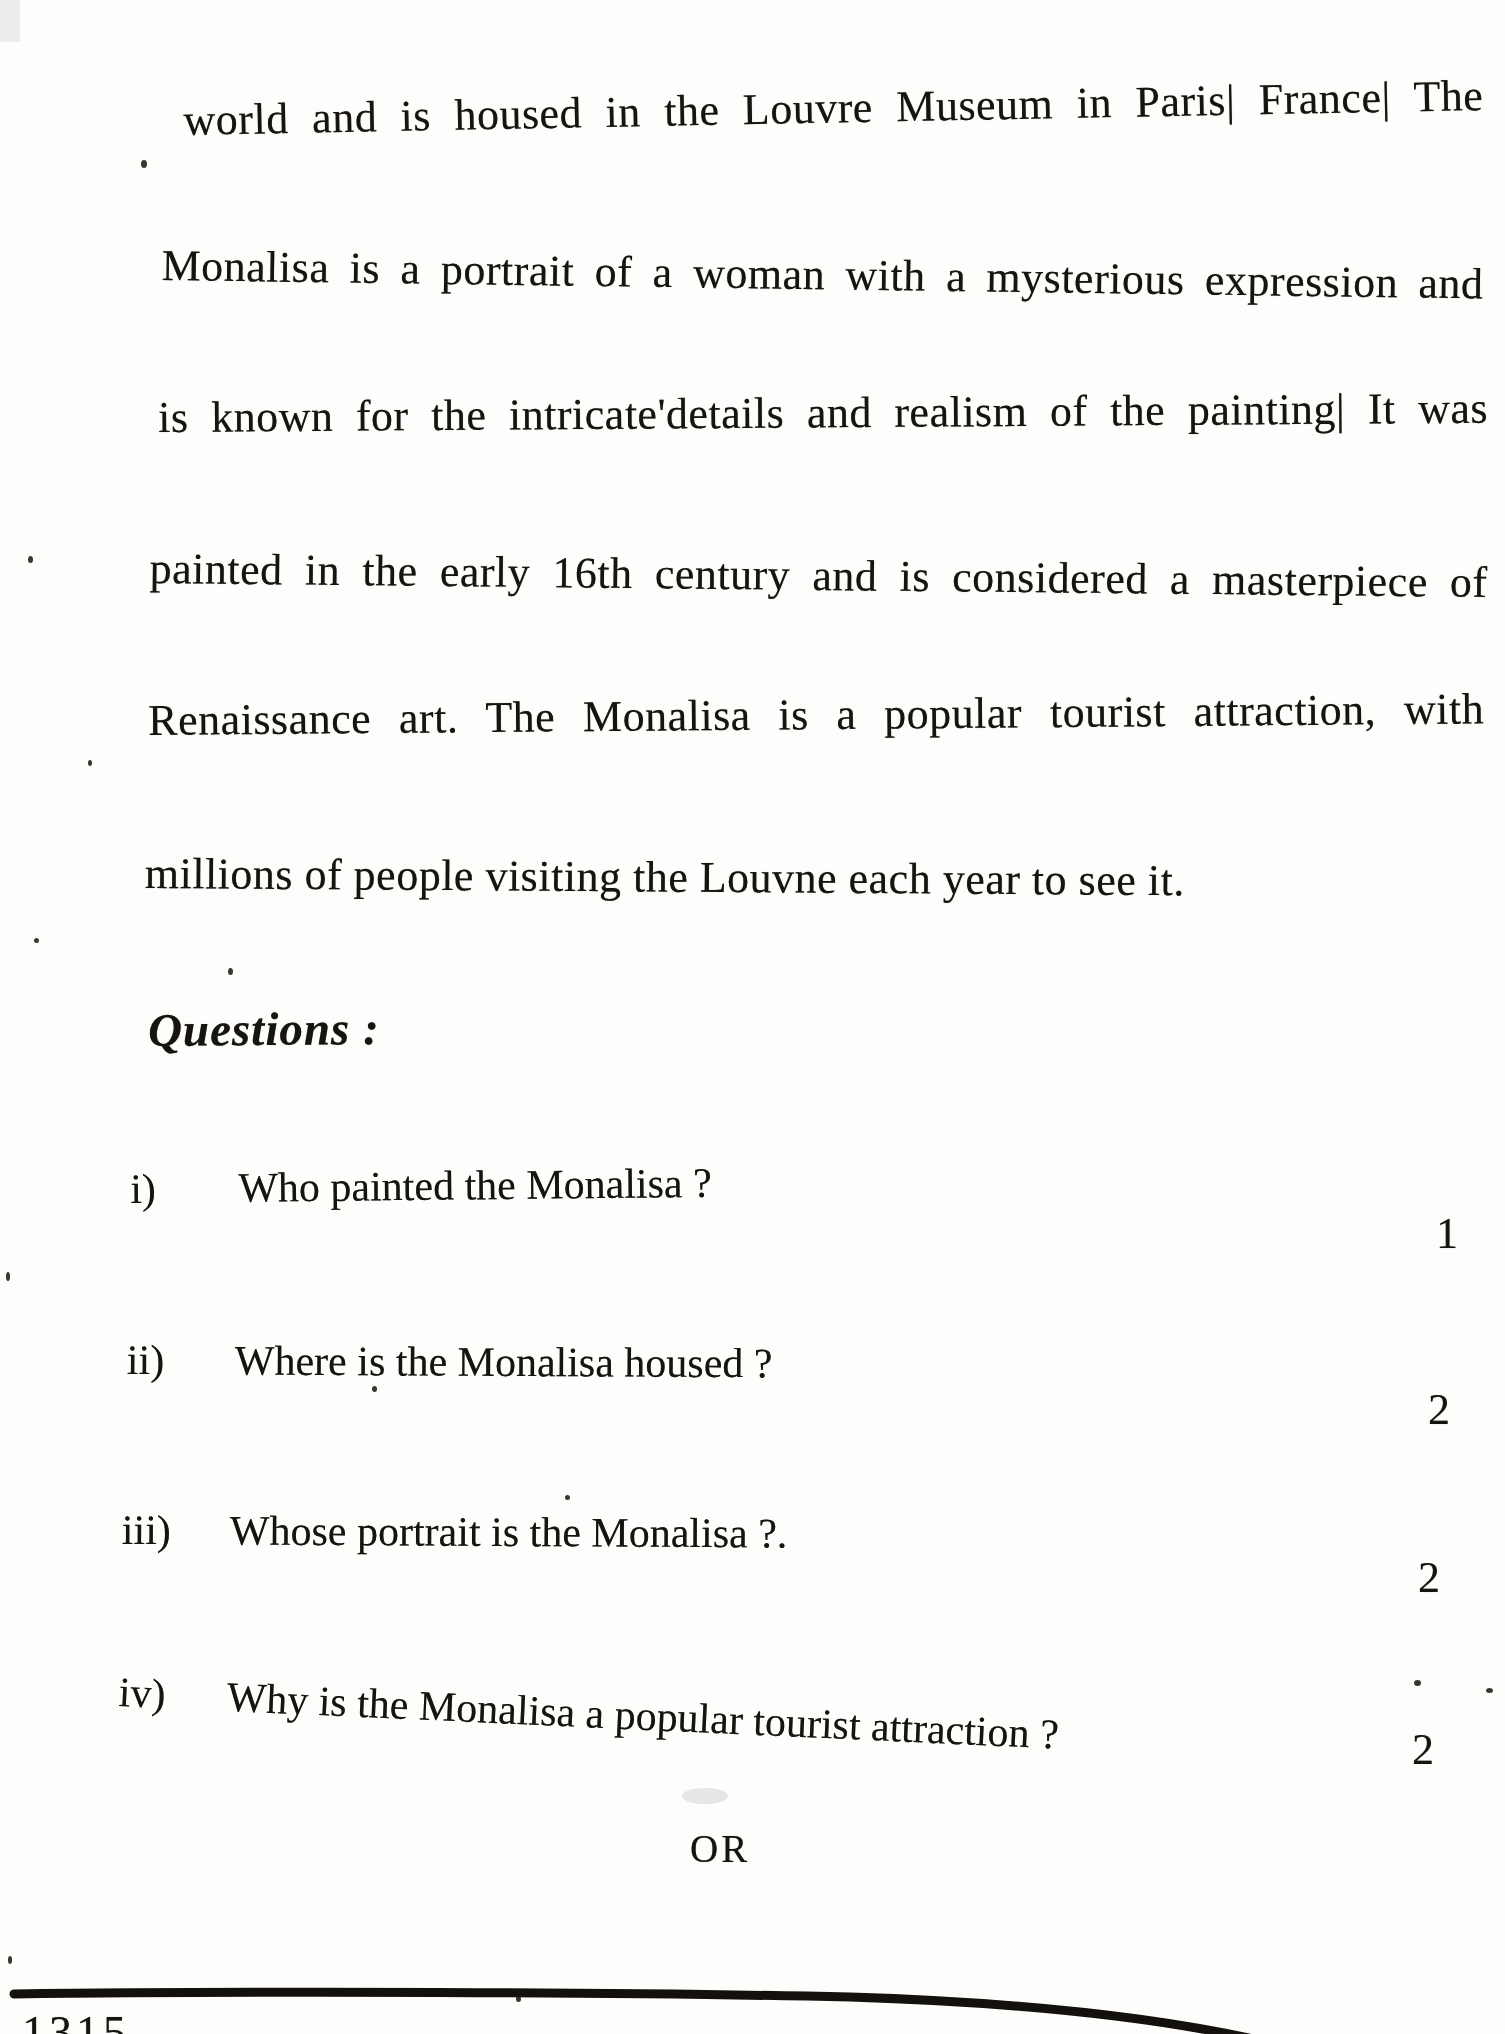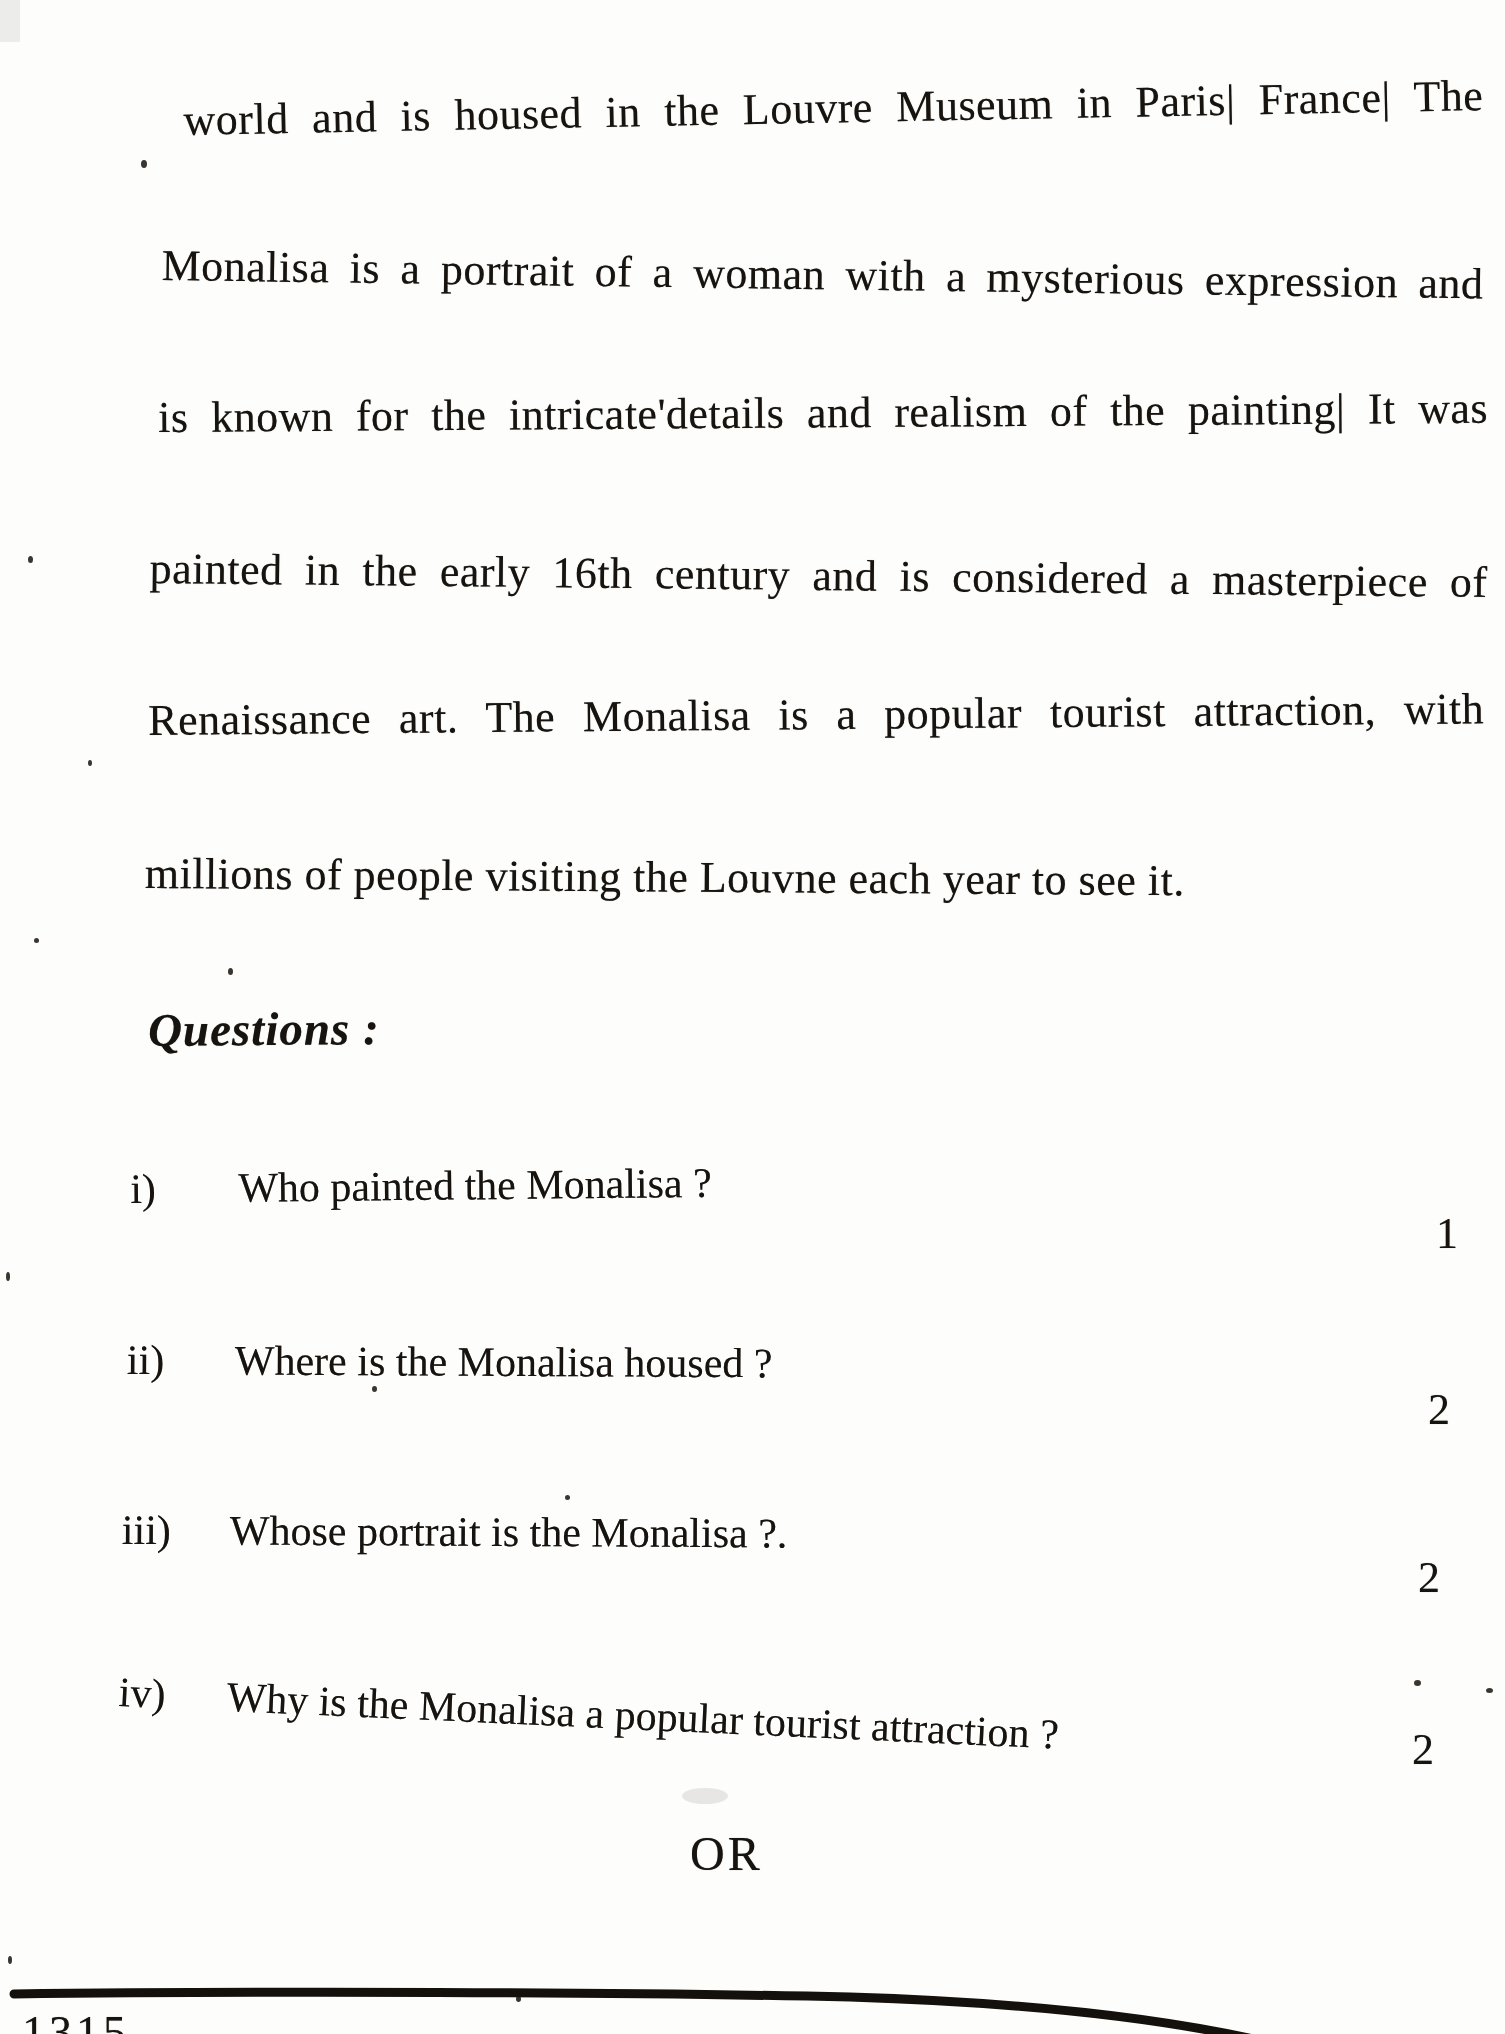--- a/index.html
+++ b/index.html
@@ -39,21 +39,21 @@
   }
   .qnum{display:inline-block;width:108px;}
   .mark{
     position:absolute;
     font-size:44px;
     text-shadow:0 0 0.7px rgba(10,8,5,0.55);
   }
   .or{
     position:absolute;
     left:690px;top:1826px;
-    font-size:48px;
+    font-size:39px;
     letter-spacing:3px;
     text-shadow:0 0 0.8px rgba(10,8,5,0.6);
   }
   .papercode{
     position:absolute;
     left:22px;top:2006px;
     font-size:46px;
     letter-spacing:4px;
     text-shadow:0 0 0.8px rgba(10,8,5,0.6);
   }

